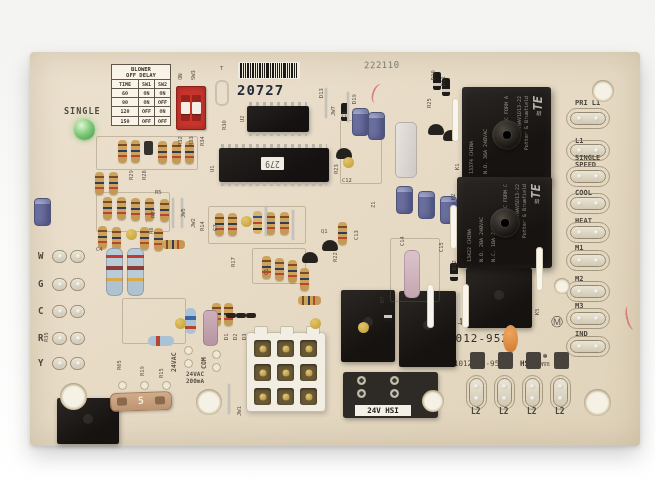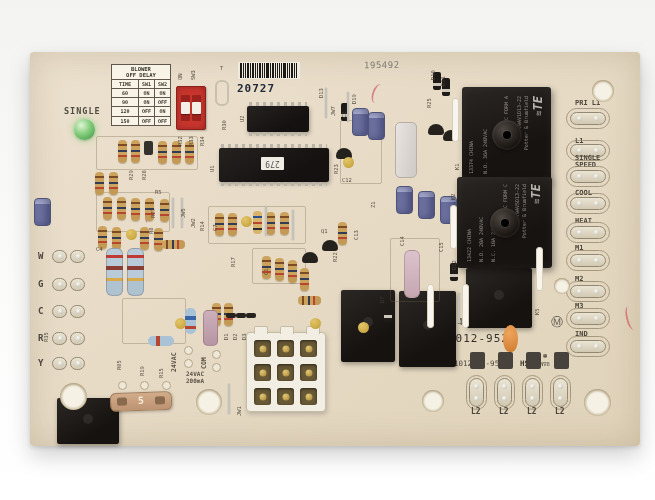--- a/index.html
+++ b/index.html
@@ -190,41 +190,48 @@
       <i style="width: 1px;"></i>
       <i style="width: 2px;"></i>
       <i style="width: 1px;"></i>
       <i style="width: 3px;"></i>
       <i style="width: 1px;"></i>
       <i style="width: 1px;"></i>
       <i style="width: 2px;"></i>
       <i style="width: 1px;"></i>
       <i style="width: 1px;"></i>
     </div>
-  <div class="abs stamp" style="left:237px;top:82px;font-size:11px;font-weight:bold;color:#232a38;letter-spacing:1px">20727</div>
-  <div class="abs stamp" style="left:364px;top:60px;font-size:9px;color:#7d7a72;letter-spacing:.5px;transform:rotate(-1deg)">195492</div>
+  <div class="abs stamp" style="left:237px;top:82px;font-size:14px;font-weight:bold;color:#232a38;letter-spacing:1px">20727</div>
+  <div class="abs stamp" style="left:364px;top:60px;font-size:9px;color:#7d7a72;letter-spacing:.5px;transform:rotate(-1deg)">222110</div>
   <div class="abs stamp" style="left:451px;top:317px;font-size:9px;color:#4a443c;letter-spacing:1px">1487</div>
   <div class="abs stamp" style="left:448px;top:332px;font-size:11px;color:#35302a;letter-spacing:1px">1012-952</div>
   <div class="abs stamp" style="left:454px;top:359px;font-size:7.5px;color:#4a443c">1012-83-9521F</div>
   <div class="abs stamp" style="left:520px;top:359px;font-size:7.5px;font-weight:bold;color:#3e3931">HSCI</div>
   <div class="abs stamp" style="left:551px;top:314px;font-size:12px;color:#5a554b">Ⓜ</div>
   <div class="abs stamp" style="left:543px;top:352px;font-size:7px;color:#4a443c">✽</div>
   <div class="abs stamp" style="left:540px;top:361px;font-size:5.5px;color:#4a443c">N∇8</div>
   <div class="abs stamp" style="left:558px;top:356px;font-size:8px;color:#3a362e">▲</div>
 
   <div class="abs ic" style="left:247px;top:106px;width:62px;height:26px"></div>
   <div class="abs ic" style="left:219px;top:148px;width:110px;height:34px">
     <span class="sticker">279</span>
   </div>
 
   <div class="abs blackbox" style="left:341px;top:290px;width:54px;height:72px"></div>
   <div class="abs blackbox" style="left:399px;top:291px;width:57px;height:76px"></div>
   <div class="abs blackbox" style="left:466px;top:268px;width:66px;height:60px"></div>
   <div class="abs blackbox" style="left:57px;top:398px;width:62px;height:46px"></div>
 
+  <div class="abs hsi">
+    <span class="hsipin" style="left:14px;top:4px"></span>
+    <span class="hsipin" style="left:14px;top:17px"></span>
+    <span class="hsipin" style="left:47px;top:4px"></span>
+    <span class="hsipin" style="left:47px;top:17px"></span>
+    <span class="hsi-label">24V HSI</span>
+  </div>
 
   <div class="abs connector9" id="conn9">
     <span class="tab" style="left:7px"></span>
     <span class="tab" style="left:33px"></span>
     <span class="tab" style="left:59px"></span>
   <div class="c9hole" style="left: 7px; top: 7px;"></div>
       <div class="c9hole" style="left: 30px; top: 7px;"></div>
       <div class="c9hole" style="left: 53px; top: 7px;"></div>
       <div class="c9hole" style="left: 7px; top: 31px;"></div>
       <div class="c9hole" style="left: 30px; top: 31px;"></div>

